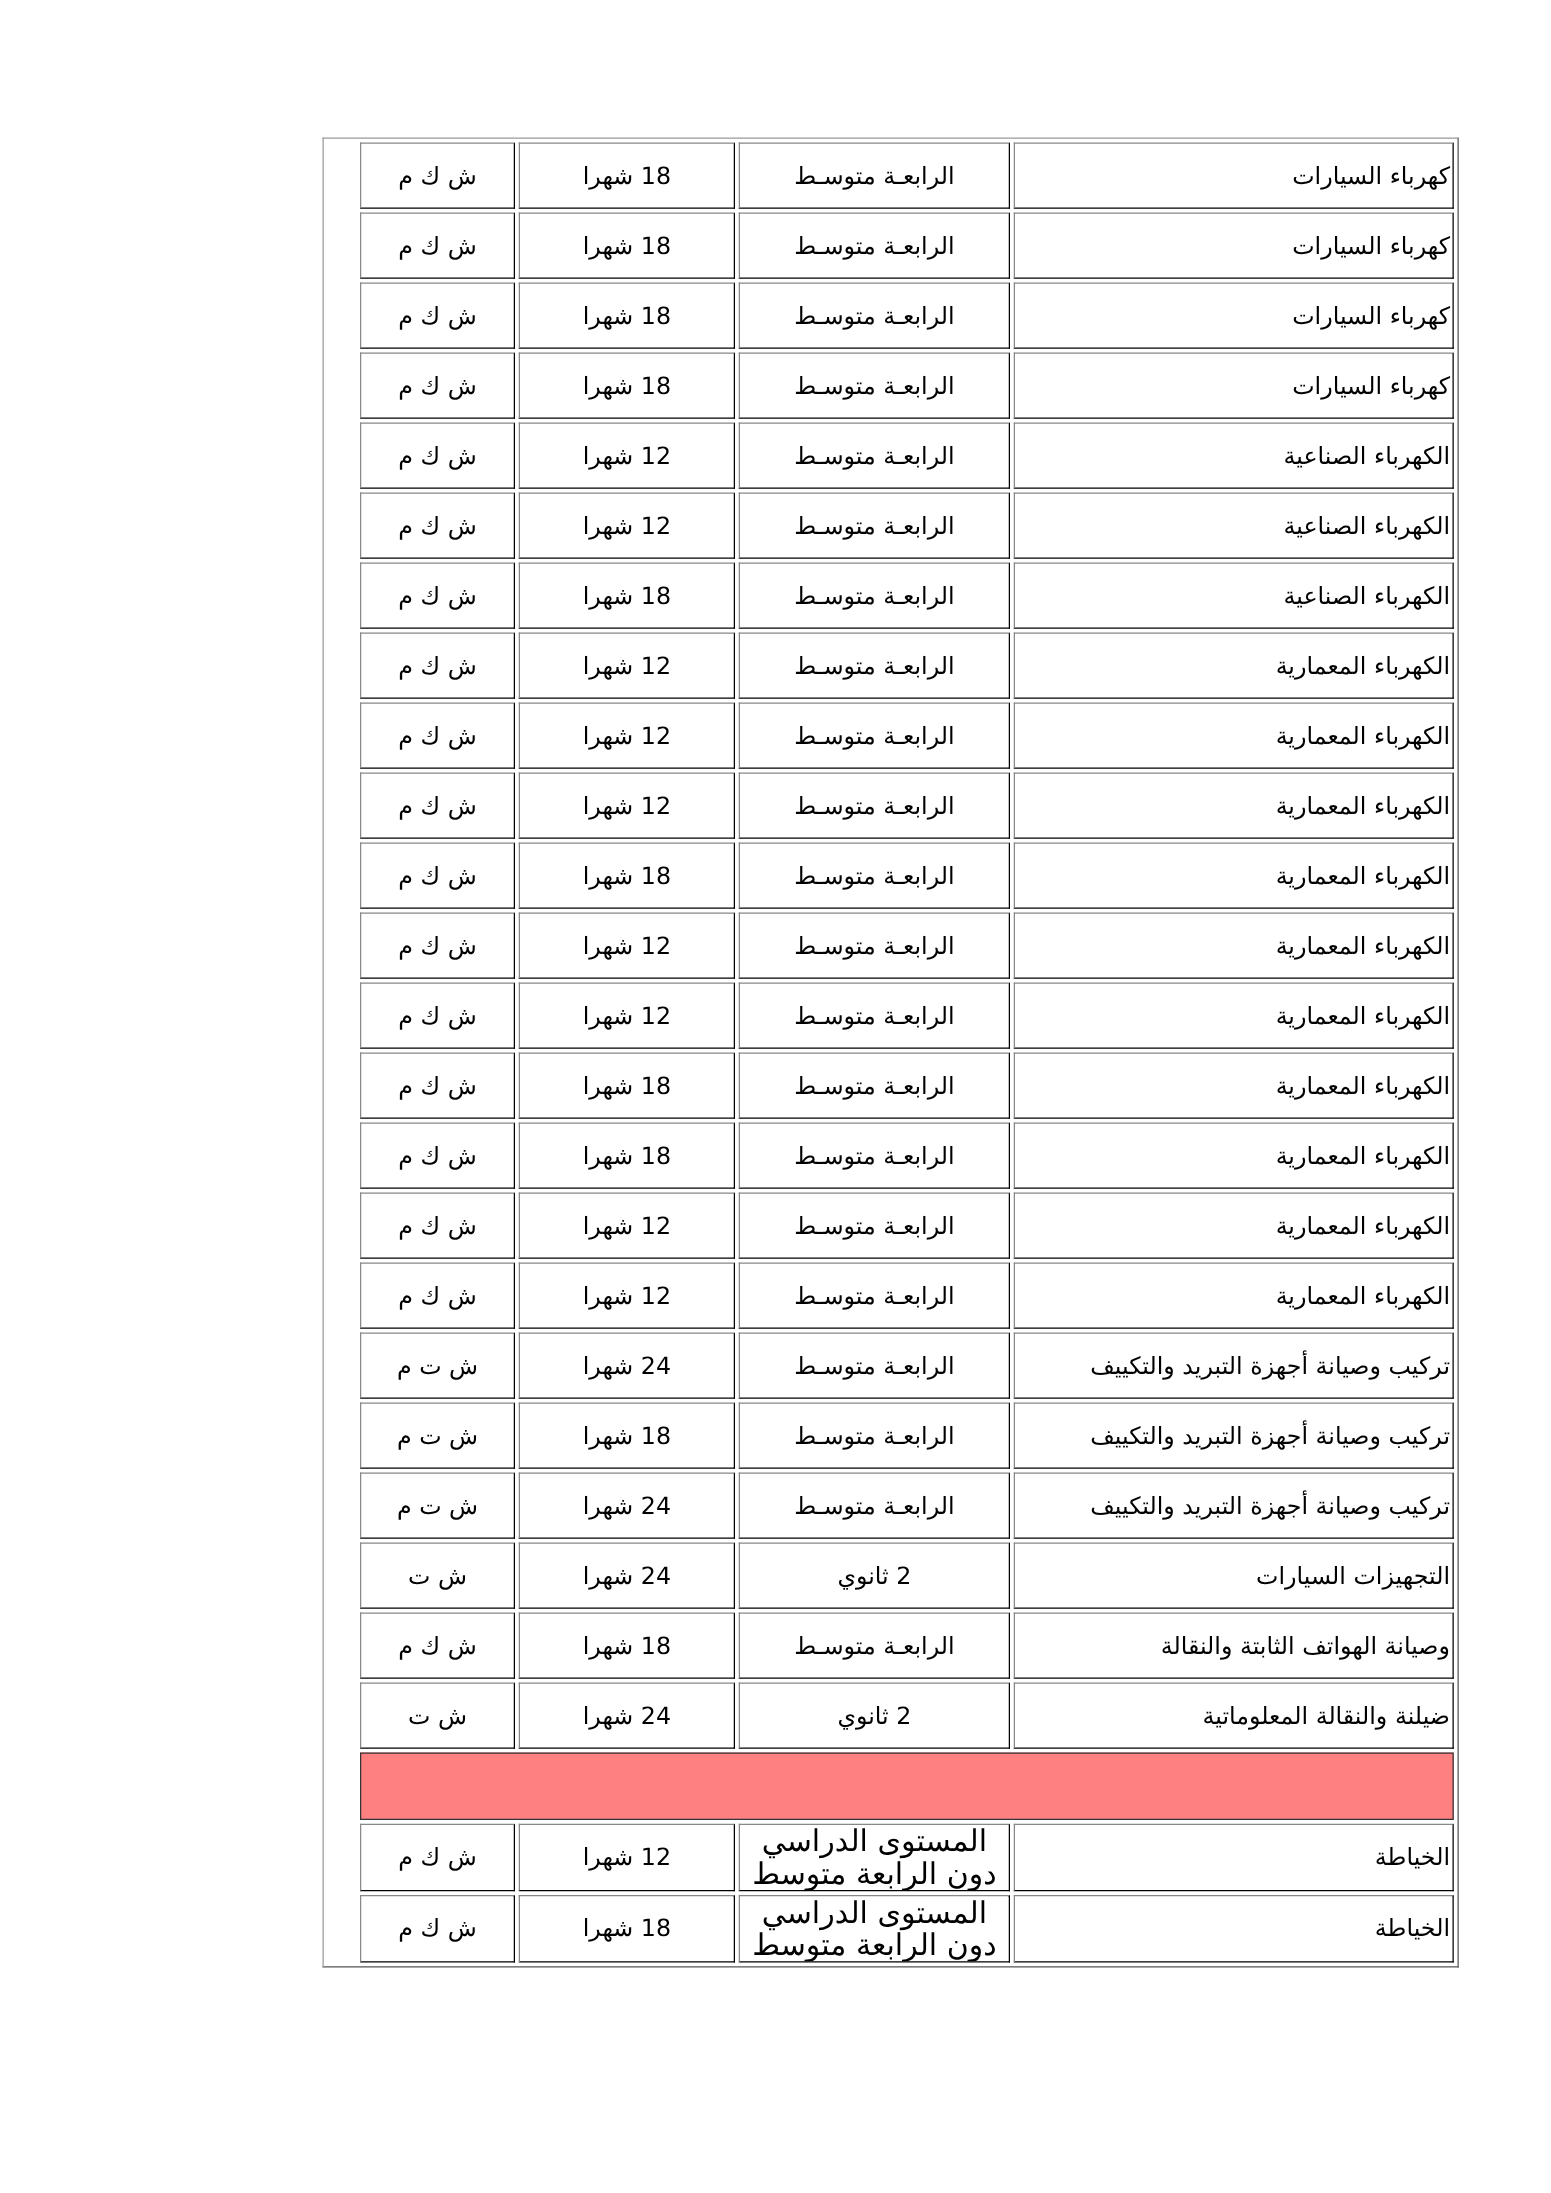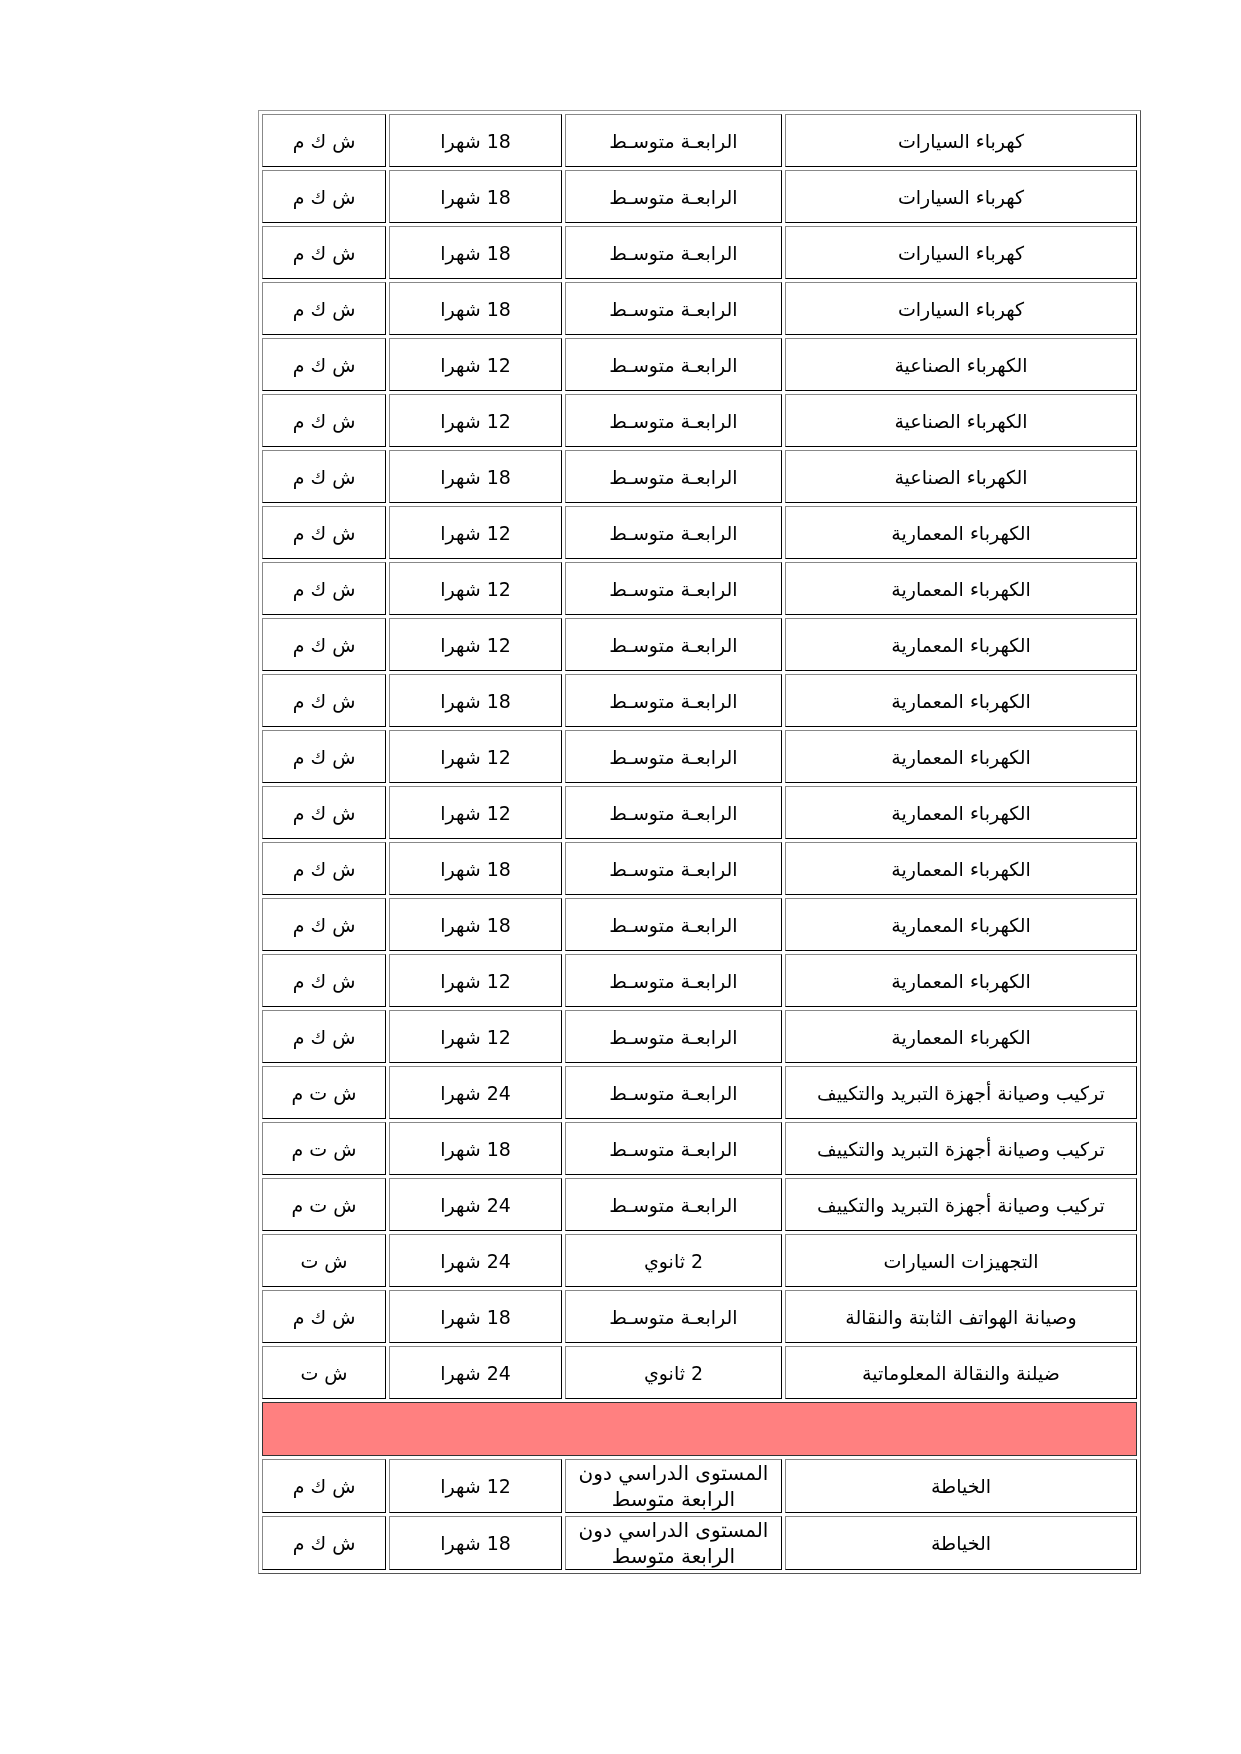--- a/index.html
+++ b/index.html
@@ -2,30 +2,30 @@
 <html><head>
 <meta charset="utf-8">
 <style>
   html, body { margin: 0; padding: 0; background: #ffffff; }
   body { width: 1241px; height: 1754px; position: relative; overflow: hidden;
          font-family: "DejaVu Sans", sans-serif; color: #000; }
   .page { position: absolute; left: 258px; top: 110px; width: 880px; }
   table.grid {
     width: 880px; border-collapse: separate; border-spacing: 3px;
     border: 1px solid #555; border-top-color: #999; border-left-color: #999;
-    direction: ltr; table-layout: fixed;
+    direction: ltr; table-layout: fixed; padding-left: 26px;
   }
   table.grid td {
     border: 1px solid #000; border-top-color: #888; border-left-color: #888;
     height: 51px; padding: 0 2px; font-size: 19px; direction: rtl;
     overflow: hidden; white-space: nowrap;
   }
   td.c-code, td.c-dur, td.c-lvl { text-align: center; }
-  td.c-name { text-align: center; padding-right: 2px; }
-  td.c-lvl.wrap { white-space: normal; line-height: 26px; font-size: 20px; }
+  td.c-name { text-align: right; padding-right: 2px; }
+  td.c-lvl.wrap { white-space: normal; line-height: 26px; font-size: 24px; }
   tr.section td {
     background: #ff8080; border: 1px solid #333; height: 52px; padding: 0;
     position: relative;
   }
   .section-title {
     position: absolute; top: 2px; left: 0; font-size: 30px; font-weight: bold;
     white-space: nowrap; direction: rtl; width: 340px; overflow: hidden;
     text-align: left; line-height: 48px;
   }
 </style>

